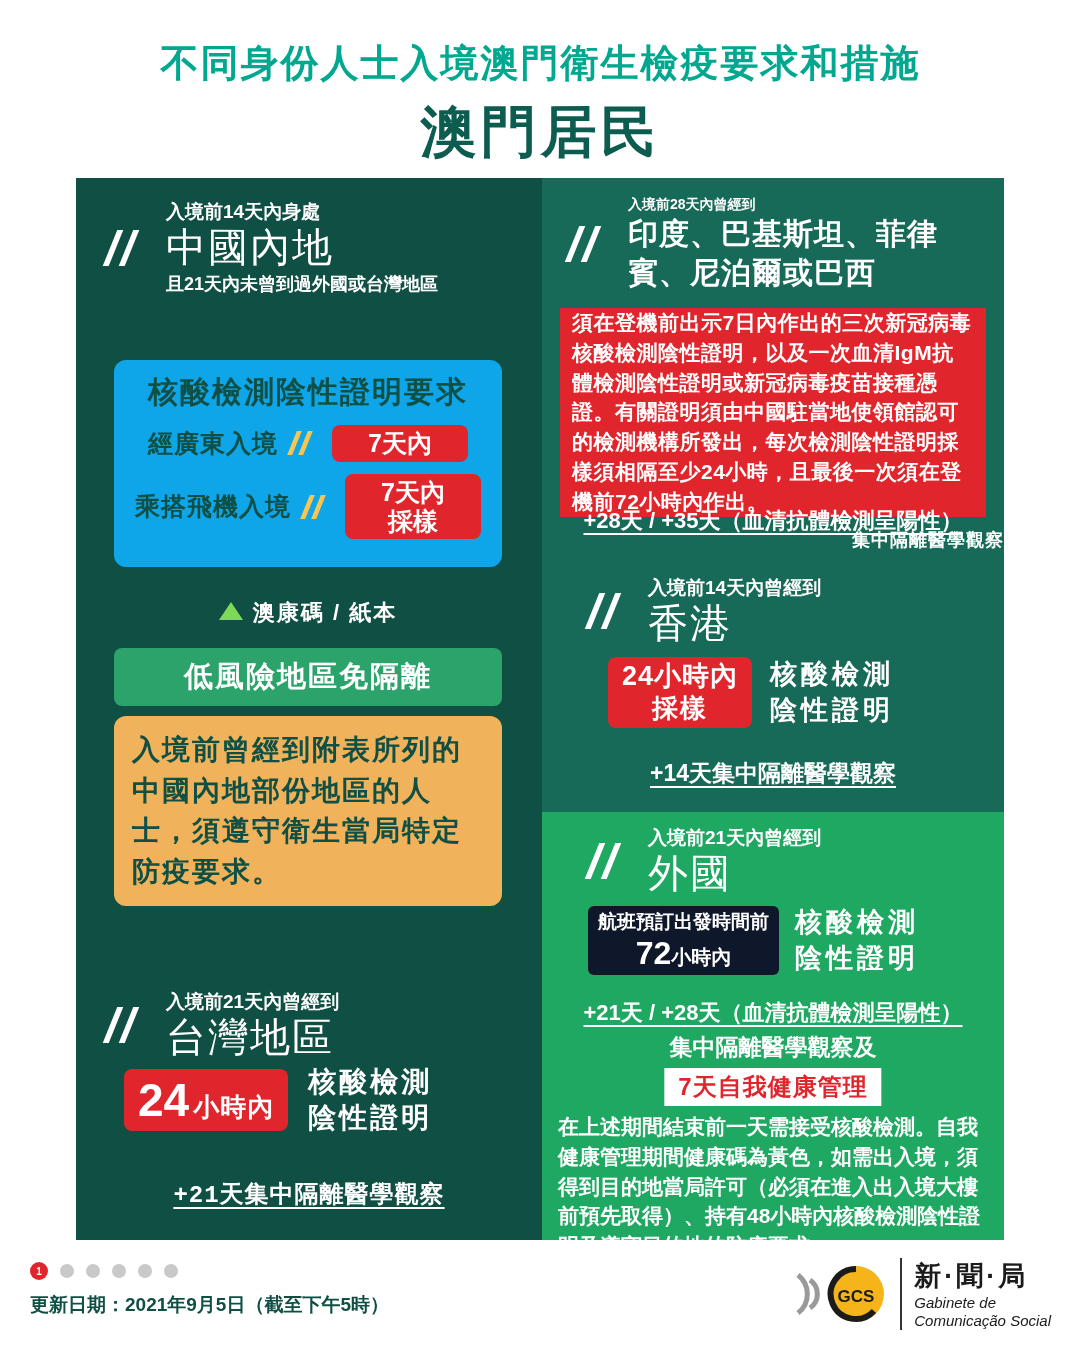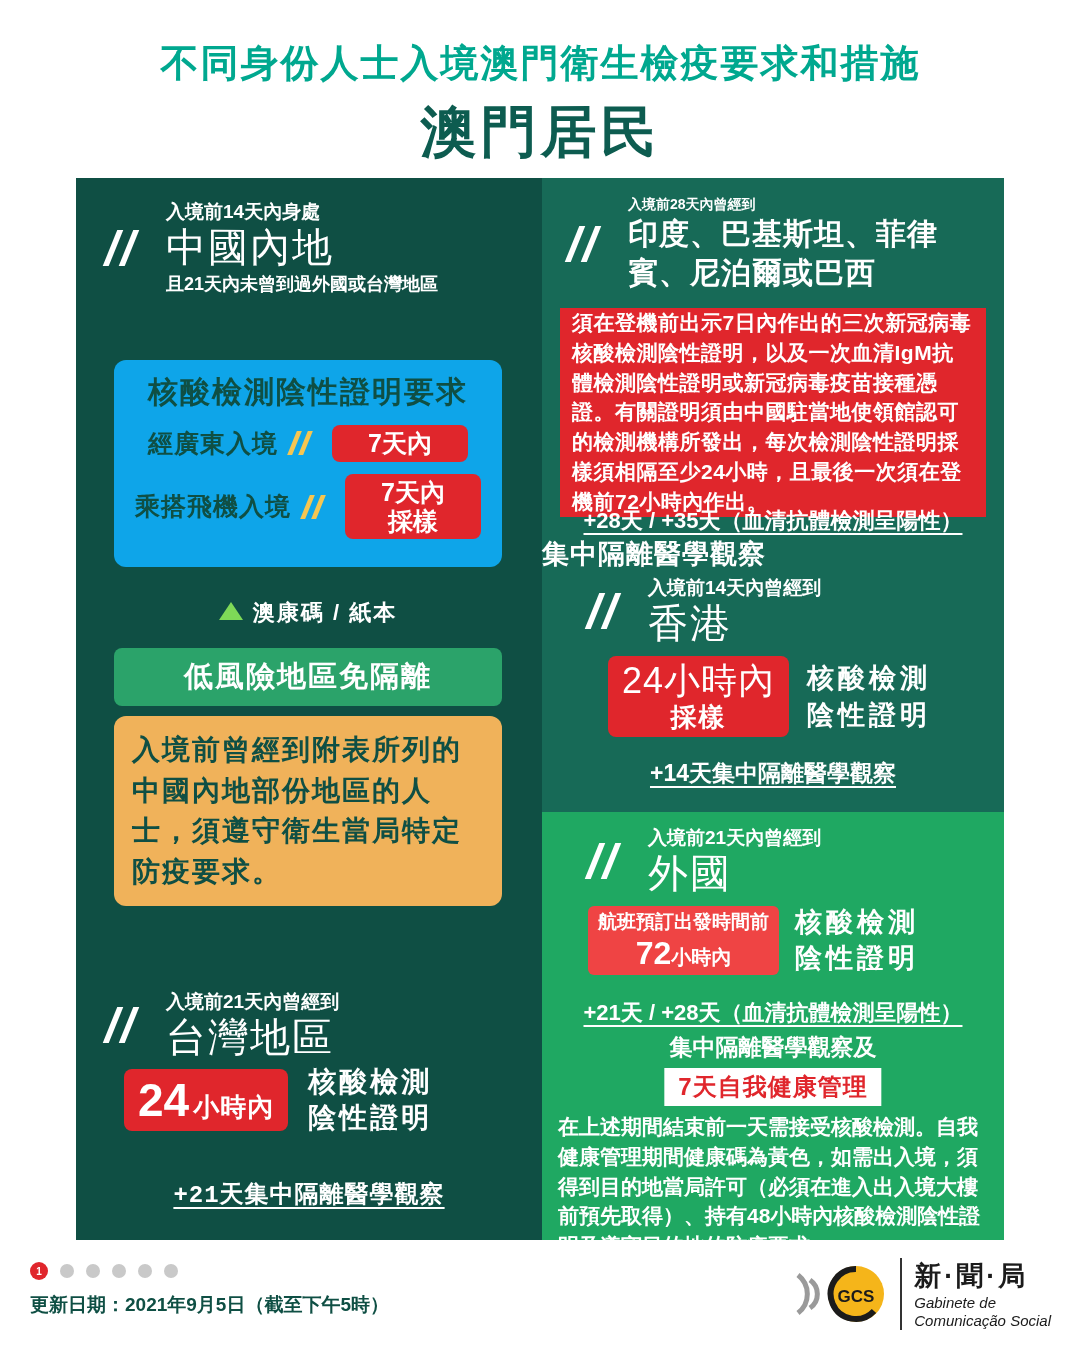--- a/index.html
+++ b/index.html
@@ -114,36 +114,36 @@
   .r-entry { position: absolute; left: 24px; top: 18px; }
   .r-entry .lead { font-size: 14px; }
   .r-entry .big2 { color:#fff; font-size: 30px; font-weight: bold; line-height: 1.3; letter-spacing: 1px; }
   .red-para {
     position: absolute; left: 18px; top: 130px; width: 426px;
     background: #e0262c; color: #ffffff;
     font-size: 21px; font-weight: bold; line-height: 1.42;
     padding: 0 12px; letter-spacing: 0.5px;
   }
   .r-note1 { position: absolute; left: 0; top: 328px; width: 100%; text-align: center; color:#fff; font-size: 22px; font-weight: bold; text-decoration: underline; text-underline-offset: 5px; }
-  .r-note2 { position: absolute; left: 0; top: 358px; width: 100%; text-align: left; color:#fff; font-size: 27px; font-weight: bold; letter-spacing: 1px; }
+  .r-note2 { position: absolute; left: 0; top: 350px; width: 100%; text-align: right; color:#fff; font-size: 18px; font-weight: bold; letter-spacing: 1px; }
   .hk-entry { position: absolute; left: 44px; top: 398px; }
   .hk-row { position: absolute; left: 66px; top: 478px; display: flex; align-items: center; }
   .hk-red {
     background: #e0262c; color:#fff; border-radius: 8px;
     padding: 4px 14px; text-align:center; line-height: 1.18;
   }
-  .hk-red .l1 { font-size: 36px; font-weight: normal; letter-spacing: 1px;}
+  .hk-red .l1 { font-size: 27px; font-weight: bold; letter-spacing: 1px;}
   .hk-red .l2 { font-size: 26px; font-weight: bold; letter-spacing: 2px;}
   .hk-right { color:#fff; font-size: 27px; font-weight: bold; letter-spacing: 4px; margin-left: 18px; line-height: 1.35; }
   .hk-note { position: absolute; left: 0; top: 580px; width: 100%; text-align:center; color:#fff; font-size: 23px; font-weight: bold; text-decoration: underline; text-underline-offset: 5px; }
 
   
   .fo-entry { position: absolute; left: 44px; top: 14px; }
   .fo-row { position: absolute; left: 46px; top: 92px; display: flex; align-items: center; }
-  .fo-red { background: #ef4444; color:#fff; border-radius: 6px; text-align:center; padding: 3px 10px; }
+  .fo-red { background: #0f172a; color:#fff; border-radius: 6px; text-align:center; padding: 3px 10px; }
   .fo-red .l1 { font-size: 19px; font-weight: bold; }
   .fo-red .l2 { font-size: 20px; font-weight: bold; }
   .fo-red .l2 .n { font-size: 32px; }
   .fo-right { color:#fff; font-size: 27px; font-weight: bold; letter-spacing: 4px; margin-left: 16px; line-height: 1.35; }
   .fo-note1 { position: absolute; left: 0; top: 186px; width: 100%; text-align:center; color:#fff; font-size: 22px; font-weight: bold; text-decoration: underline; text-underline-offset: 5px;}
   .fo-note2 { position: absolute; left: 0; top: 220px; width: 100%; text-align:center; color:#fff; font-size: 23px; font-weight: bold; }
   .fo-white-band {
     position: absolute; left: 50%; transform: translateX(-50%); top: 256px;
     background: #ffffff; color: #e0262c; font-size: 24px; font-weight: bold;
     padding: 3px 14px; letter-spacing: 1px;

